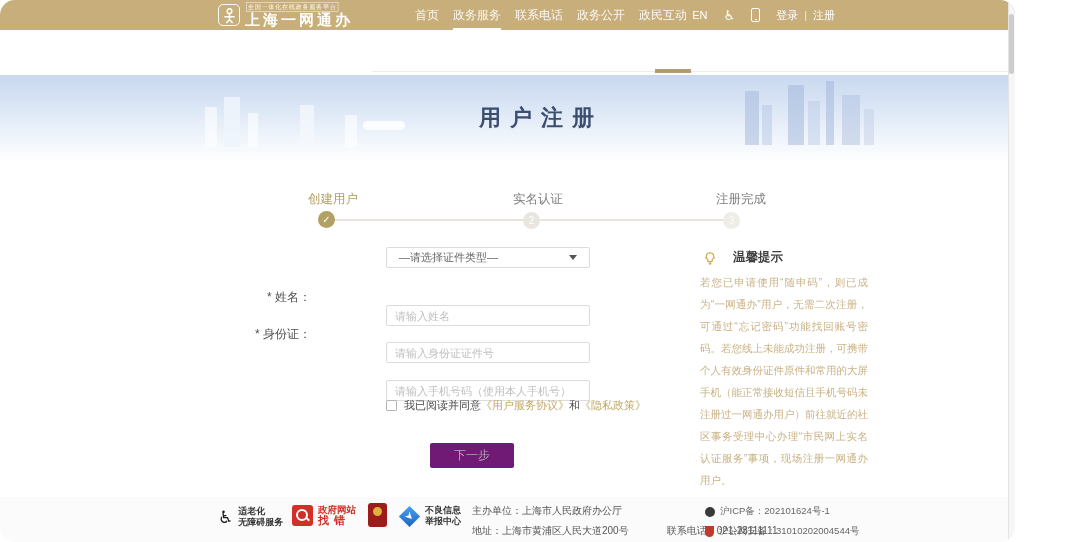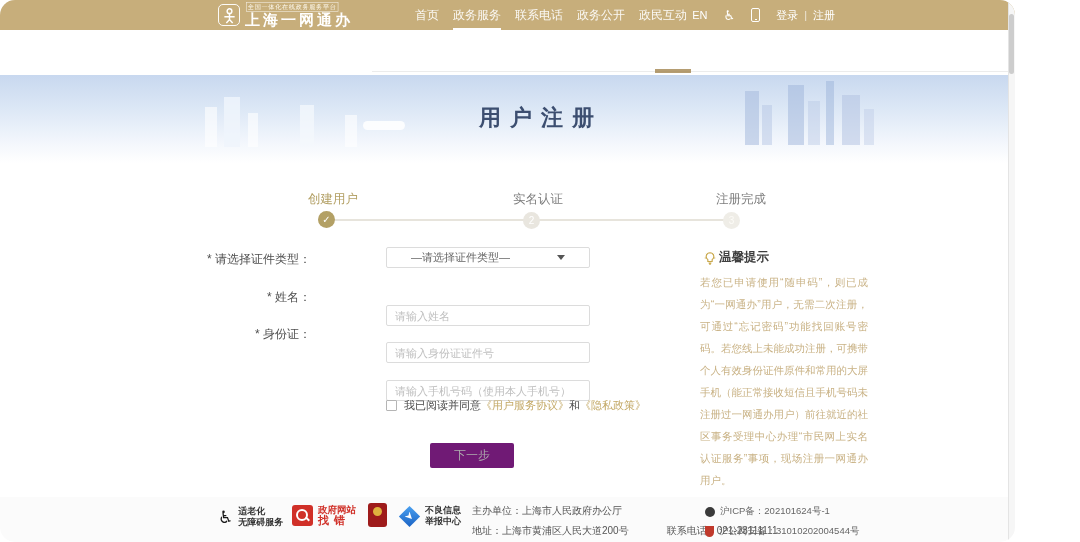--- a/index.html
+++ b/index.html
@@ -52,33 +52,33 @@
   .sl2 { left:513px; color:#7d7d7d; }
   .sl3 { left:716px; color:#7d7d7d; }
 
   
   .frm-label { position:absolute; width:200px; right:704px; text-align:right; font-size:12px;
                color:#4f4f4f; white-space:nowrap; }
   .frm-field { position:absolute; left:386px; width:204px; height:21px; border:1px solid #dcdcdc;
                border-radius:2px; background:#fff; font-size:11px; }
   input.frm-field { padding:0 8px; color:#444; outline:none;margin-top:20px; }
   input.frm-field::placeholder { color:#bfbfbf; }
-  .select-box { display:flex; align-items:center; padding:0 24px; color:#666; cursor:pointer; }
+  .select-box { display:flex; align-items:center; padding:0 12px; color:#666; cursor:pointer; }
   .select-box .caret { margin-left:auto; width:0; height:0; border-left:4px solid transparent;
                border-right:4px solid transparent; border-top:5px solid #555; }
   .agree-row { position:absolute; left:386px; top:398px; display:flex; align-items:center;
                font-size:11px; color:#4a4a4a; white-space:nowrap; }
   .chkbox { width:11px; height:11px; border:1px solid #b5b5b5; border-radius:1px; background:#fff;
             margin-right:7px; cursor:pointer; }
   .link-gold { color:#c3a865; cursor:pointer; }
   .next-btn { position:absolute; left:430px; top:443px; width:84px; height:25px; background:#701a75;
               border:none; border-radius:2px; color:#aeaeae; font-size:12px; cursor:not-allowed; }
 
   
-  .tips-head { position:absolute; left:703px; top:249px; display:flex; align-items:center; gap:2px;
+  .tips-head { position:absolute; left:703px; top:249px; display:flex; align-items:center; gap:16px;
                font-size:12.5px; font-weight:bold; color:#3f3f3f; }
   .tips-body { position:absolute; left:700px; top:271px; width:168px; font-size:10.5px;
                color:#c9b285; line-height:22px; text-align:justify; }
 
   
   .footer { position:absolute; left:0; top:497px; width:1073px; height:45px; background:#fbfbfb; }
   .f-ico-text { font-size:9px; color:#333; font-weight:bold; line-height:11px; white-space:nowrap; }
   .a11y { position:absolute; left:218px; top:9px; display:flex; gap:5px; align-items:center; }
   .a11y .glyph { font-size:17px; color:#1a1a1a; line-height:1; }
   .zhaocuo { position:absolute; left:292px; top:7px; display:flex; gap:5px; align-items:center; }
@@ -171,21 +171,20 @@
   </div>
 
   <div class="step-line"></div>
   <div class="step-label sl1">创建用户</div>
   <div class="step-label sl2">实名认证</div>
   <div class="step-label sl3">注册完成</div>
   <div class="step-circle sc1">✓</div>
   <div class="step-circle sc2">2</div>
   <div class="step-circle sc3">3</div>
 
-  <div class="frm-label" style="top:251px">* 请选择证件类型：</div>
   <div class="frm-field select-box" style="top:247px">
     <span>—请选择证件类型—</span>
     <span class="caret"></span>
   </div>
 
   <div class="frm-label" style="top:289px">* 姓名：</div>
   <input class="frm-field" style="top: 285px;" placeholder="请输入姓名">
 
   <div class="frm-label" style="top:326px">* 身份证：</div>
   <input class="frm-field" style="top: 322px;" placeholder="请输入身份证证件号">

